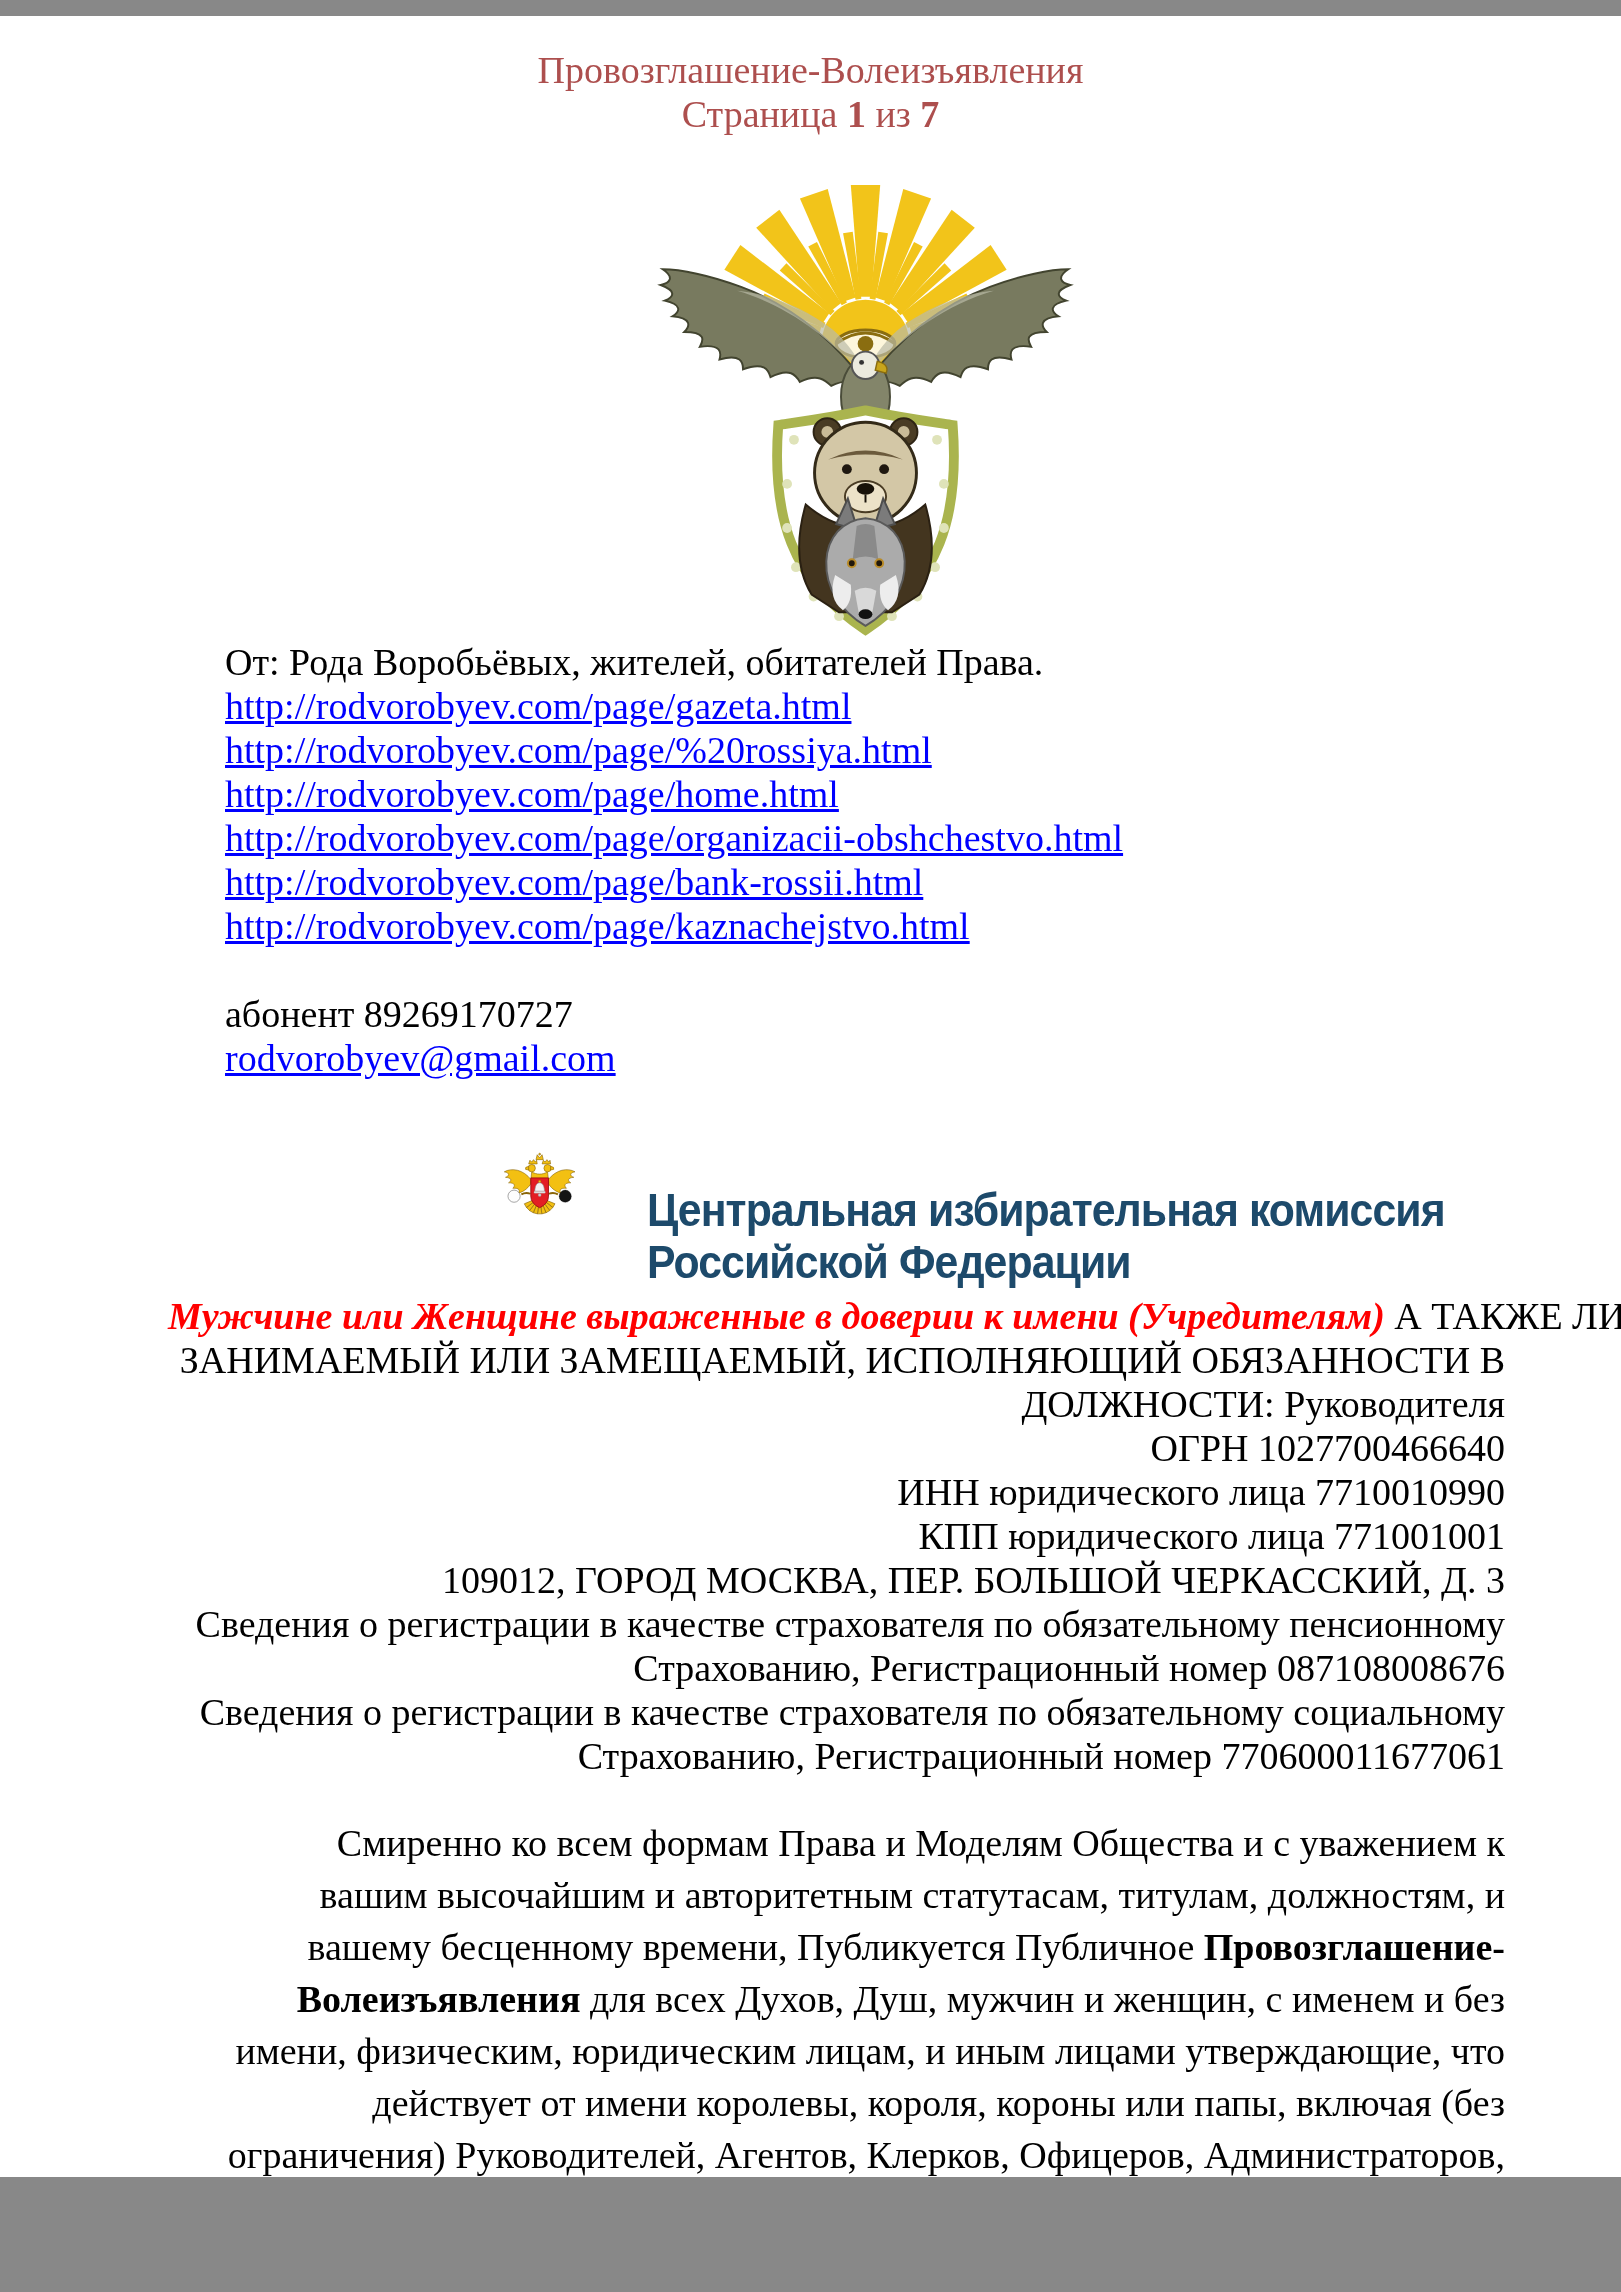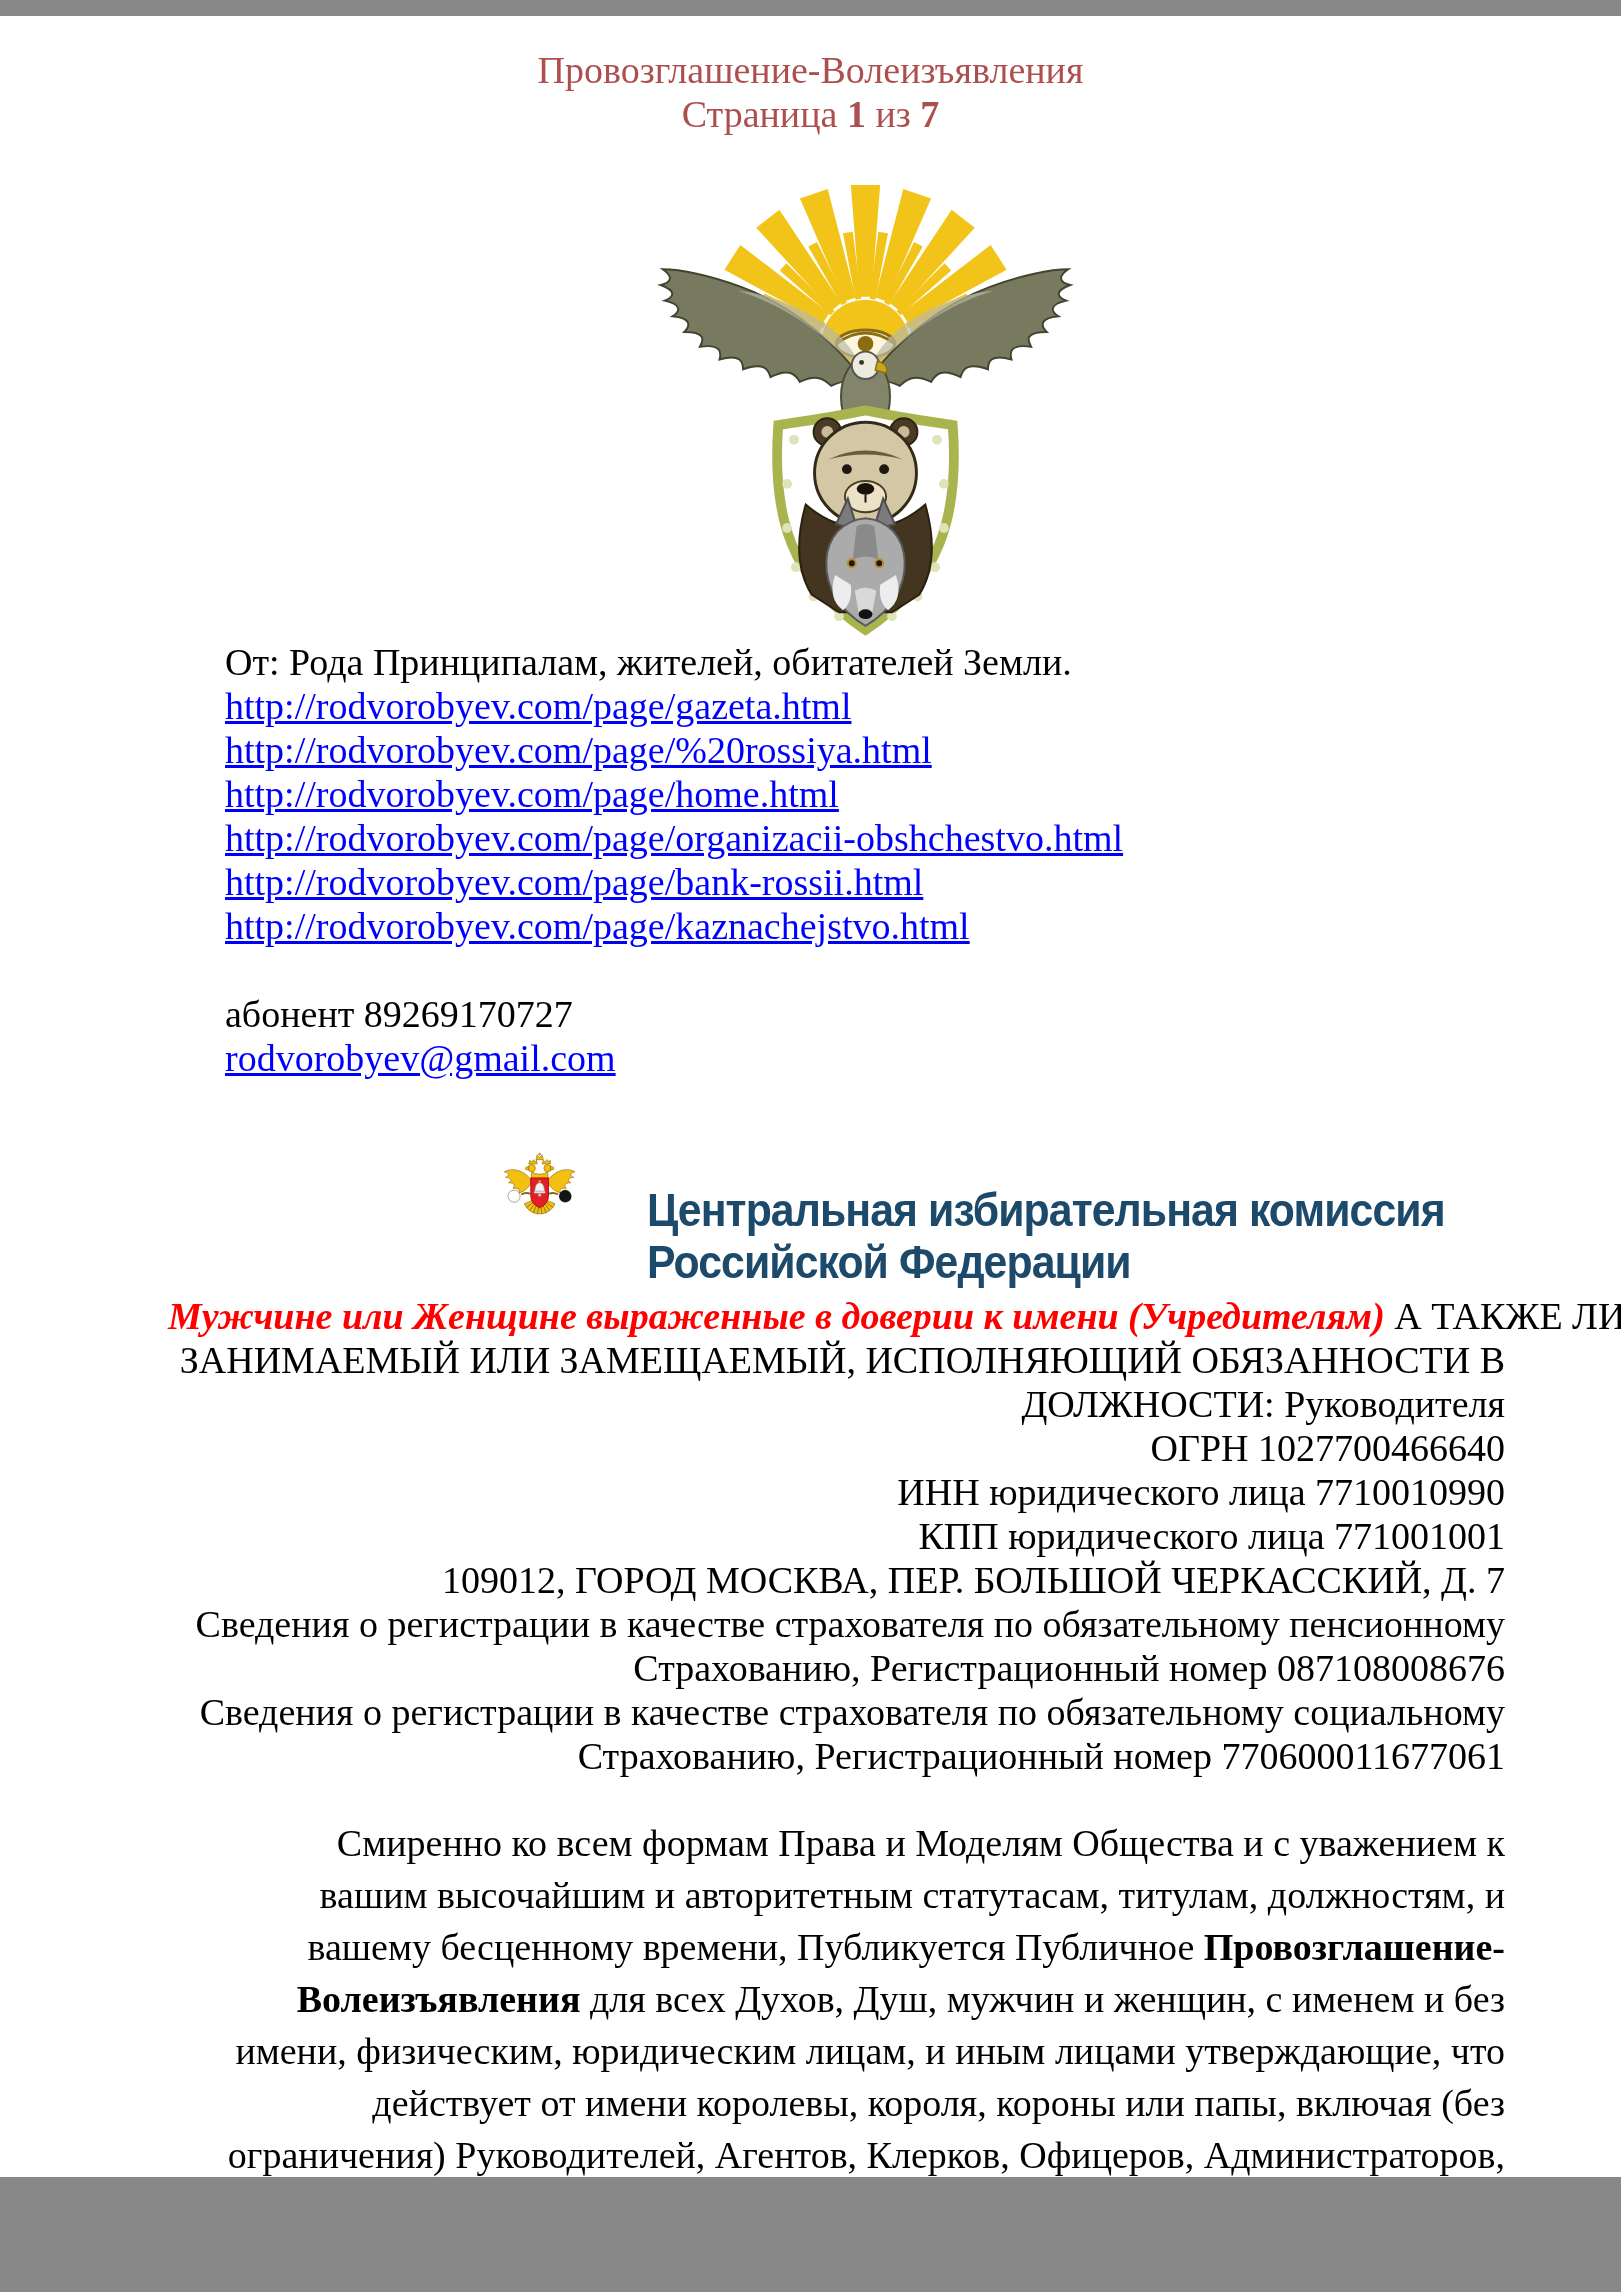--- a/index.html
+++ b/index.html
@@ -135,21 +135,21 @@
         <circle cx="237" cy="396" r="4" fill="#20180c" stroke="#b98c2a" stroke-width="2"></circle>
         <path d="M212,424 Q223,418 234,424 L230,446 Q223,452 216,446 Z" fill="#d9d9d9"></path>
         <ellipse cx="223" cy="448" rx="7" ry="5" fill="#121212"></ellipse>
       </g>
     </svg>
   </div>
 
   <div class="content">
 
     <div class="sender">
-      <div>От: Рода Принципалам, жителей, обитателей Земли.</div>
+      <div>От: Рода Воробьёвых, жителей, обитателей Права.</div>
       <a>http://rodvorobyev.com/page/gazeta.html</a>
       <a>http://rodvorobyev.com/page/%20rossiya.html</a>
       <a>http://rodvorobyev.com/page/home.html</a>
       <a>http://rodvorobyev.com/page/organizacii-obshchestvo.html</a>
       <a>http://rodvorobyev.com/page/bank-rossii.html</a>
       <a>http://rodvorobyev.com/page/kaznachejstvo.html</a>
       <div class="blank-line"></div>
       <div>абонент 89269170727</div>
       <a class="email-link">rodvorobyev@gmail.com</a>
     </div>
@@ -203,21 +203,21 @@
       </div>
     </div>
 
     <div class="recipient">
       <div><span class="red-text">Мужчине или Женщине выраженные в доверии к имени (Учредителям)</span><span> А ТАКЖЕ ЛИЦА,</span></div>
       <div>ЗАНИМАЕМЫЙ ИЛИ ЗАМЕЩАЕМЫЙ, ИСПОЛНЯЮЩИЙ ОБЯЗАННОСТИ В</div>
       <div>ДОЛЖНОСТИ: Руководителя</div>
       <div>ОГРН 1027700466640</div>
       <div>ИНН юридического лица 7710010990</div>
       <div>КПП юридического лица 771001001</div>
-      <div>109012, ГОРОД МОСКВА, ПЕР. БОЛЬШОЙ ЧЕРКАССКИЙ, Д. 7</div>
+      <div>109012, ГОРОД МОСКВА, ПЕР. БОЛЬШОЙ ЧЕРКАССКИЙ, Д. 3</div>
       <div>Сведения о регистрации в качестве страхователя по обязательному пенсионному</div>
       <div>Страхованию, Регистрационный номер 087108008676</div>
       <div>Сведения о регистрации в качестве страхователя по обязательному социальному</div>
       <div>Страхованию, Регистрационный номер 770600011677061</div>
     </div>
 
     <p class="body-par"><span>Смиренно ко всем формам Права и Моделям Общества и с уважением к вашим высочайшим и авторитетным статутасам, титулам, должностям, и вашему бесценному времени, Публикуется Публичное </span><b>Провозглашение-Волеизъявления</b><span> для  всех Духов, Душ, мужчин и женщин, с именем и без имени, физическим, юридическим лицам, и иным лицами утверждающие, что действует от имени королевы, короля, короны или папы, включая (без ограничения) Руководителей, Агентов, Клерков, Офицеров, Администраторов, Принципалам, Опекунам, Попечителям, Бенефициарам, Доверительным управляющим  и иным лицам, действующие напрямую или через франшизу или агентство, а также, Банковским страховым компаниям и корпорациям,</span></p>
 
   </div>
 </div>

